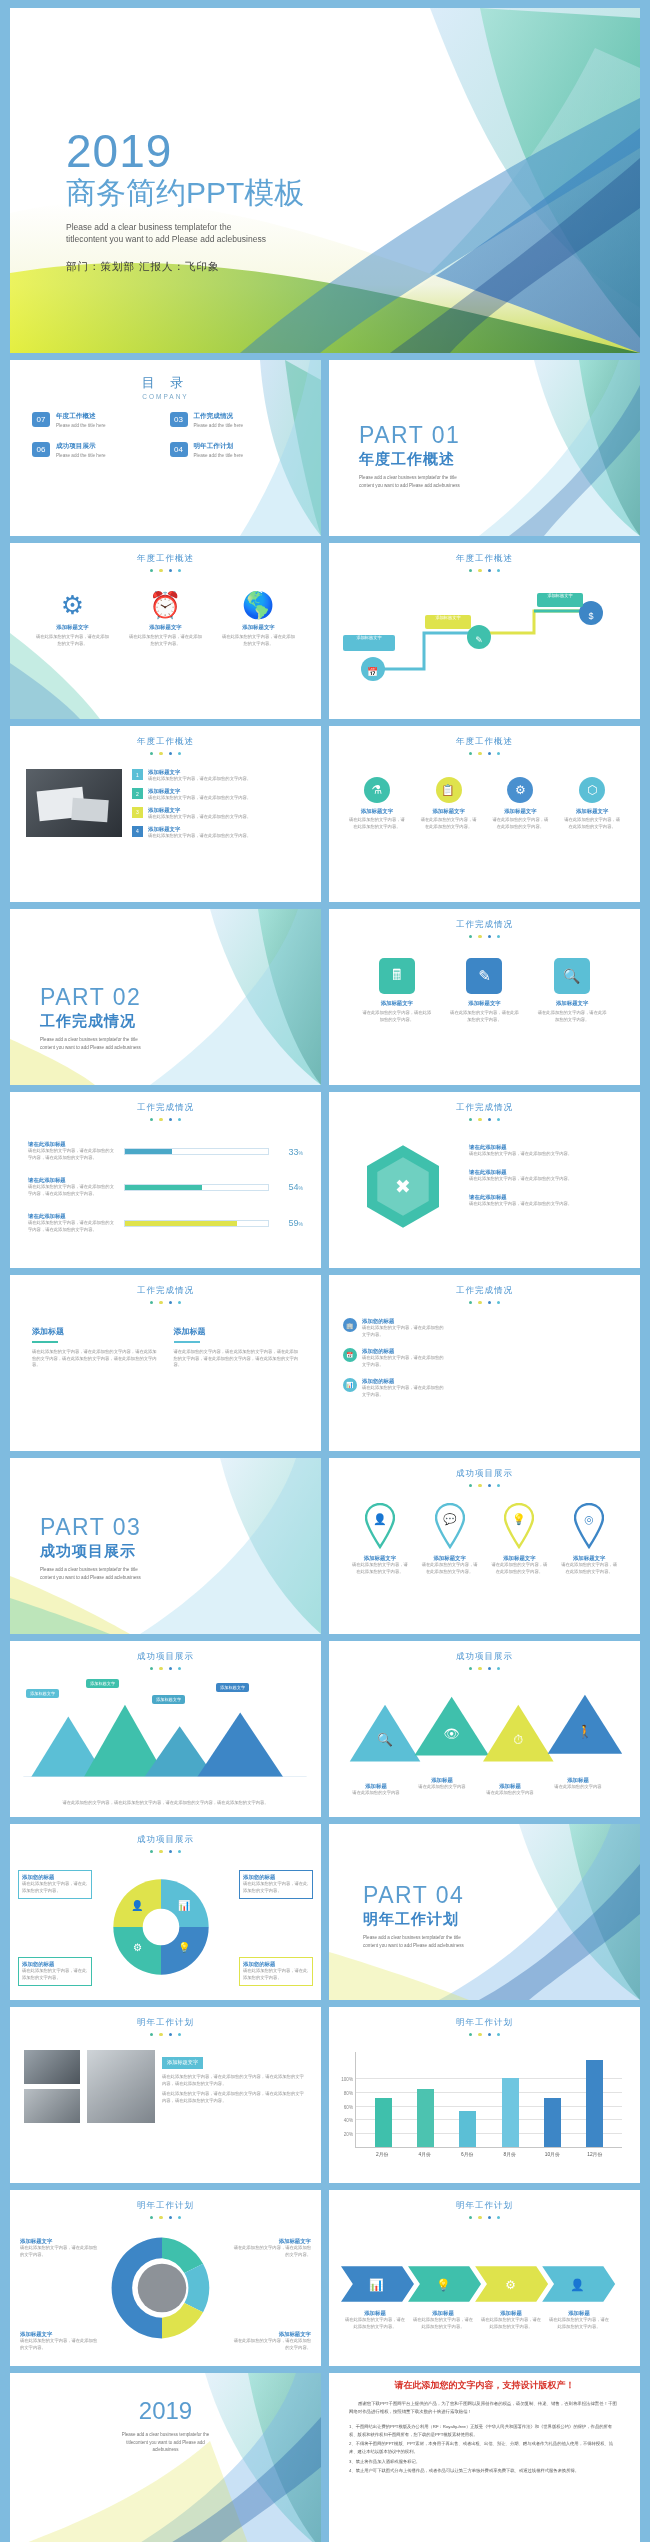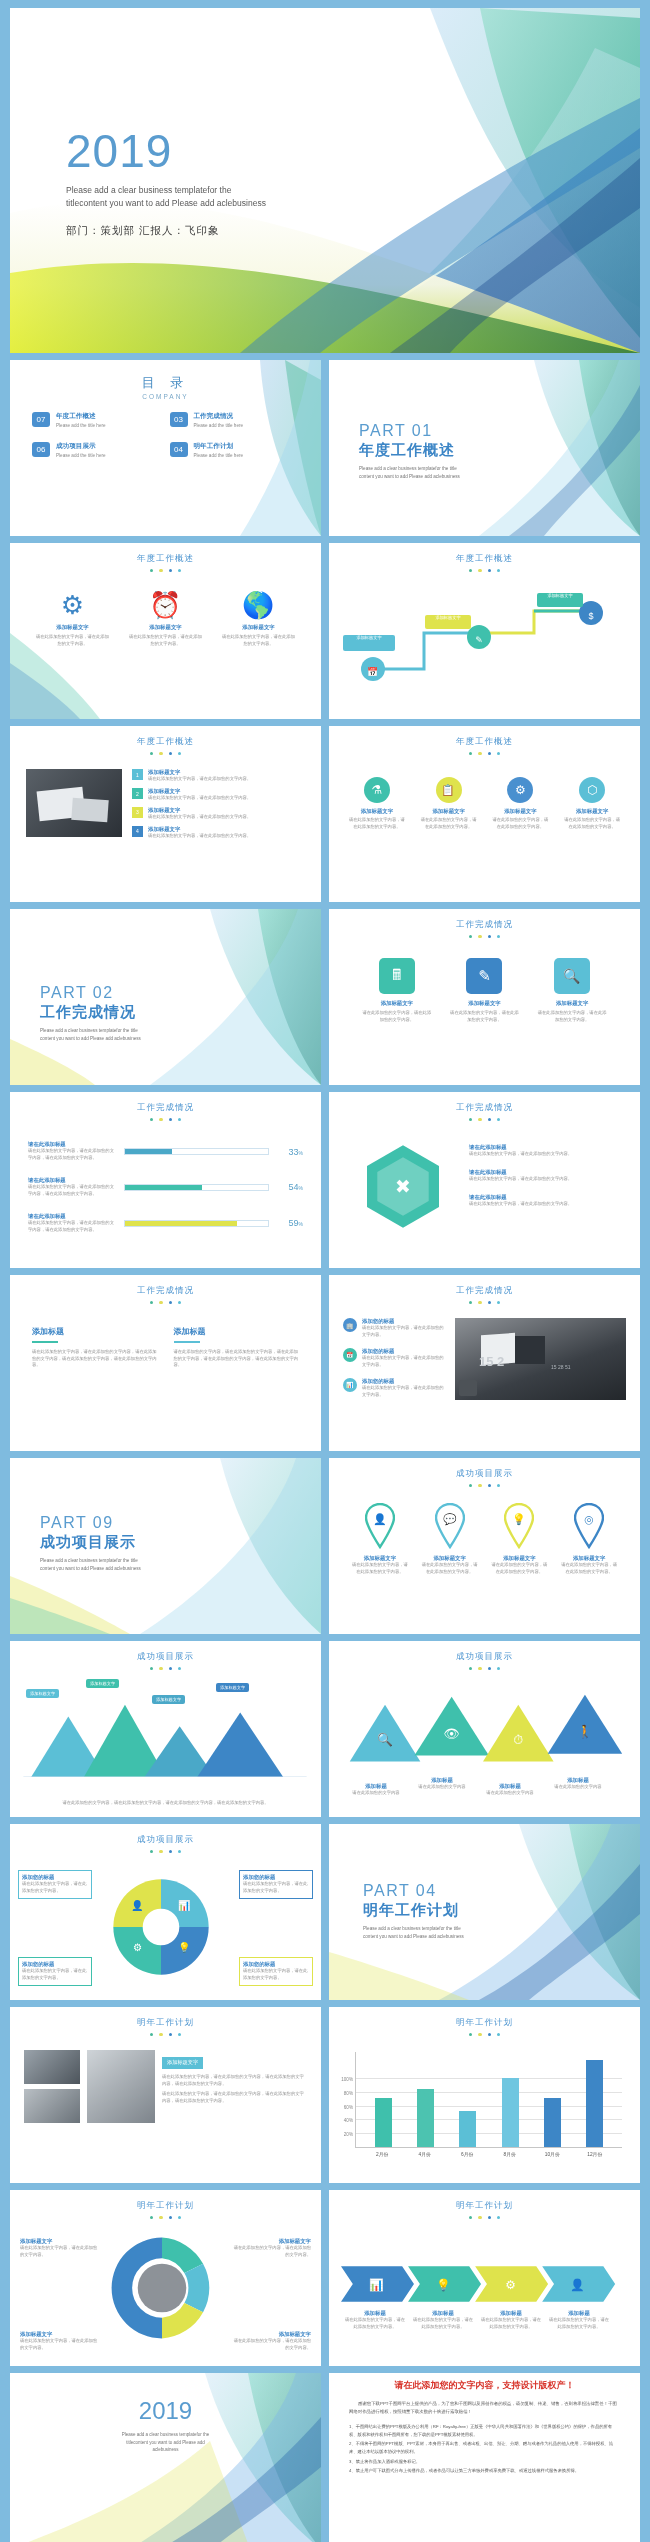--- a/index.html
+++ b/index.html
@@ -37,21 +37,21 @@
   }
   .cov-title {
     font-size: 30px; color: #5fa3d4; font-weight: 400;
     line-height: 1.15; margin-top: 2px;
   }
   .cov-sub {
     font-size: 8.5px; color: #5a5a5a; line-height: 1.5; margin-top: 10px;
   }
   .cov-meta { font-size: 10.5px; color: #3a3a3a; margin-top: 14px; letter-spacing: 1px; }
 
-  .sec-num { font-size: 16px; color: #5a9ccf; letter-spacing: 1.5px; }
+  .sec-num { font-size: 23px; color: #5a9ccf; letter-spacing: 1.5px; }
   .sec-cn  { font-size: 15px; color: #3d86c6; font-weight: bold; letter-spacing: 1px; margin-top: 1px; }
   .sec-en  { font-size: 4.6px; color: #777; line-height: 1.7; margin-top: 5px; }
 
   .hdr { text-align: center; padding-top: 10px; }
   .hdr-t { font-size: 8.5px; color: #4a93cf; letter-spacing: 1px; }
   .dots { margin-top: 4px; display: flex; justify-content: center; gap: 6px; }
   .dots i { width: 3.2px; height: 3.2px; border-radius: 50%; display: block; }
 
   .toc-title { font-size: 13px; color: #4a8ec4; letter-spacing: 6px; text-align: center; }
   .toc-en { font-size: 6.5px; color: #7aa8c8; letter-spacing: 2px; text-align: center; margin-top: 1px; }
@@ -134,20 +134,21 @@
         <path d="M630 345 L330 345 C430 265 520 170 585 40 L630 60 Z" fill="url(#cg1)" opacity=".55"></path>
         <path d="M630 345 L300 345 C420 280 520 200 630 120 Z" fill="url(#cg3)" opacity=".55"></path>
         <path d="M0 205 C170 165 330 230 630 345 L0 345 Z" fill="url(#cg4)" opacity=".95"></path>
         <path d="M0 265 C180 235 340 275 630 345 L0 345 Z" fill="url(#cg5)" opacity=".8"></path>
         <path d="M230 345 C330 260 470 170 630 90 L630 140 C500 220 380 290 310 345 Z" fill="#2f7fc1" opacity=".45"></path>
         <path d="M380 345 C470 280 560 210 630 150 L630 200 C560 250 480 300 440 345 Z" fill="#123f86" opacity=".35"></path>
       </svg>
     </div>
     <div style="position:absolute; left:56px; top:120px; z-index:2;">
       <div class="cov-year">2019</div>
+      <div class="cov-title">商务简约PPT模板</div>
       <div class="cov-sub">
         <div>Please add a clear business templatefor the</div>
         <div>titlecontent you want to add  Please add aclebusiness</div>
       </div>
       <div class="cov-meta">部门：策划部     汇报人：飞印象</div>
     </div>
   </div>
 
   <div class="row">
 
@@ -569,45 +570,38 @@
               </div>
           </div>
           <div style="display:flex; gap:5px;">
             <div class="ico-circ" style="width:14px;height:14px;background:#5bbfd6;font-size:6px;flex:0 0 auto;">📊</div>
             <div>
                 <div class="lbl-sm">添加您的标题</div>
                  <div class="body-sm">请在此添加您的文字内容，请在此添加您的文字内容。</div>
               </div>
           </div>
         </div>
-        <div style="flex:1; height:82px; background:linear-gradient(160deg,#8d9196,#3a3f45 60%,#23272b); position:relative; overflow:hidden;">
-          <div style="position:absolute;left:26px;top:16px;width:34px;height:30px;background:#eceff1;transform:skewY(-4deg);"></div>
-          <div style="position:absolute;left:60px;top:18px;width:30px;height:28px;background:#2d3238;"></div>
-          <div style="position:absolute;left:24px;top:36px;font-size:13px;color:#c9ced3;font-weight:bold;">15 2</div>
-          <div style="position:absolute;left:96px;top:46px;font-size:5px;color:#aeb4ba;">15 28 51</div>
-          <div style="position:absolute;left:4px;bottom:4px;width:18px;height:16px;background:#4d5257;border-radius:2px;"></div>
-        </div>
       </div>
     </div>
   </div>
 
   <div class="row">
 
     <div class="slide">
       <div class="bg">
         <svg viewBox="0 0 311 176" preserveAspectRatio="none">
           <rect width="311" height="176" fill="#fff"></rect>
           <path d="M311 0 L210 0 C230 78 268 138 311 176 Z" fill="url(#sg1)" opacity=".6"></path>
           <path d="M311 176 L130 176 C205 128 266 62 286 0 L311 0 Z" fill="#9fd8ef" opacity=".35"></path>
           <path d="M0 176 L0 118 C55 140 95 162 120 176 Z" fill="#dfe34c" opacity=".35"></path>
           <path d="M0 176 L0 140 C45 155 80 168 100 176 Z" fill="#3fc0ac" opacity=".3"></path>
         </svg>
       </div>
       <div style="position:absolute; left:30px; top:56px; z-index:2;">
-        <div class="sec-num">PART 09</div>
+        <div class="sec-num">PART 03</div>
         <div class="sec-cn">成功项目展示</div>
         <div class="sec-en">
           <div>Please add a clear business templatefor the title</div>
           <div>content you want to add  Please add aclebusiness</div>
         </div>
       </div>
     </div>
 
     <div class="slide">
       <div class="hdr">

